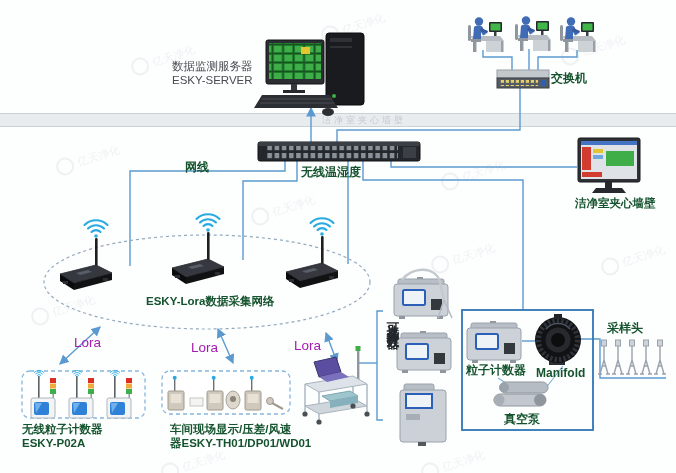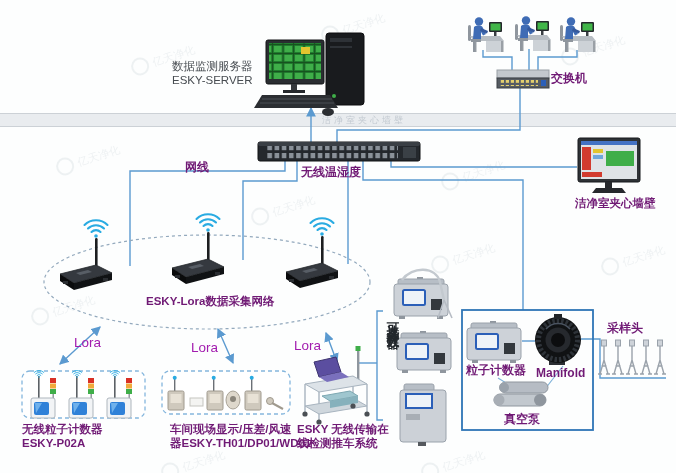--- a/index.html
+++ b/index.html
@@ -3,21 +3,21 @@
 <meta charset="utf-8">
 <style>
   html,body{margin:0;padding:0;background:#e9e9e9;}
   .canvas{position:relative;width:676px;height:473px;background:#fdfefe;overflow:hidden;
           font-family:"Liberation Sans","DejaVu Sans",sans-serif;}
   .band{position:absolute;left:0;top:113px;width:676px;height:12px;background:#e9ecef;
         border-top:1px solid #ccd1d6;border-bottom:1px solid #ccd1d6;z-index:1;}
   .band-label{position:absolute;left:322px;top:114px;font-size:9px;letter-spacing:3px;
         color:#c3cad1;z-index:1;white-space:nowrap;}
   svg.diagram{position:absolute;left:0;top:0;z-index:2;}
-  .lbl{position:absolute;z-index:3;color:#701a75;font-weight:700;font-size:11.5px;
+  .lbl{position:absolute;z-index:3;color:#14532d;font-weight:700;font-size:11.5px;
        line-height:14px;white-space:nowrap;}
   .lbl.reg{font-weight:500;color:#474c51;font-size:11.5px;}
   .lbl.big{font-size:12px;}
   .lbl.lora{font-weight:400;font-size:13.5px;color:#a21caf;}
   .lbl.center{}
   .vlabel{position:absolute;z-index:3;writing-mode:vertical-rl;text-orientation:upright;
        font-weight:700;font-size:12.5px;letter-spacing:2px;color:#23282d;}
   .wm{position:absolute;z-index:0;display:flex;align-items:center;gap:4px;color:#9fb0ba;
       opacity:.16;transform:rotate(-18deg);font-size:11px;white-space:nowrap;}
   .wm::before{content:"";width:14px;height:14px;border:2px solid #9fb0ba;border-radius:50%;flex:none;}
@@ -318,24 +318,20 @@
   <div class="lbl lora" style="left:294px;top:339px">Lora</div>
 
   <div class="lbl center" style="left:22px;top:422px;width:123px">
     <div>无线粒子计数器</div>
     <div>ESKY-P02A</div>
   </div>
   <div class="lbl" style="left:170px;top:422px">
     <div>车间现场显示/压差/风速</div>
     <div>器ESKY-TH01/DP01/WD01</div>
   </div>
-  <div class="lbl" style="left:297px;top:422px">
-    <div>ESKY 无线传输在</div>
-    <div>线检测推车系统</div>
-  </div>
 
   <div class="vlabel" style="left:384px;top:313px;height:112px">可选择多种计数器</div>
 
   <div class="lbl big" style="left:466px;top:363px">粒子计数器</div>
   <div class="lbl big" style="left:536px;top:366px">Manifold</div>
   <div class="lbl big" style="left:504px;top:412px">真空泵</div>
   <div class="lbl big" style="left:607px;top:321px">采样头</div>
 </div>
 
 </body></html>

